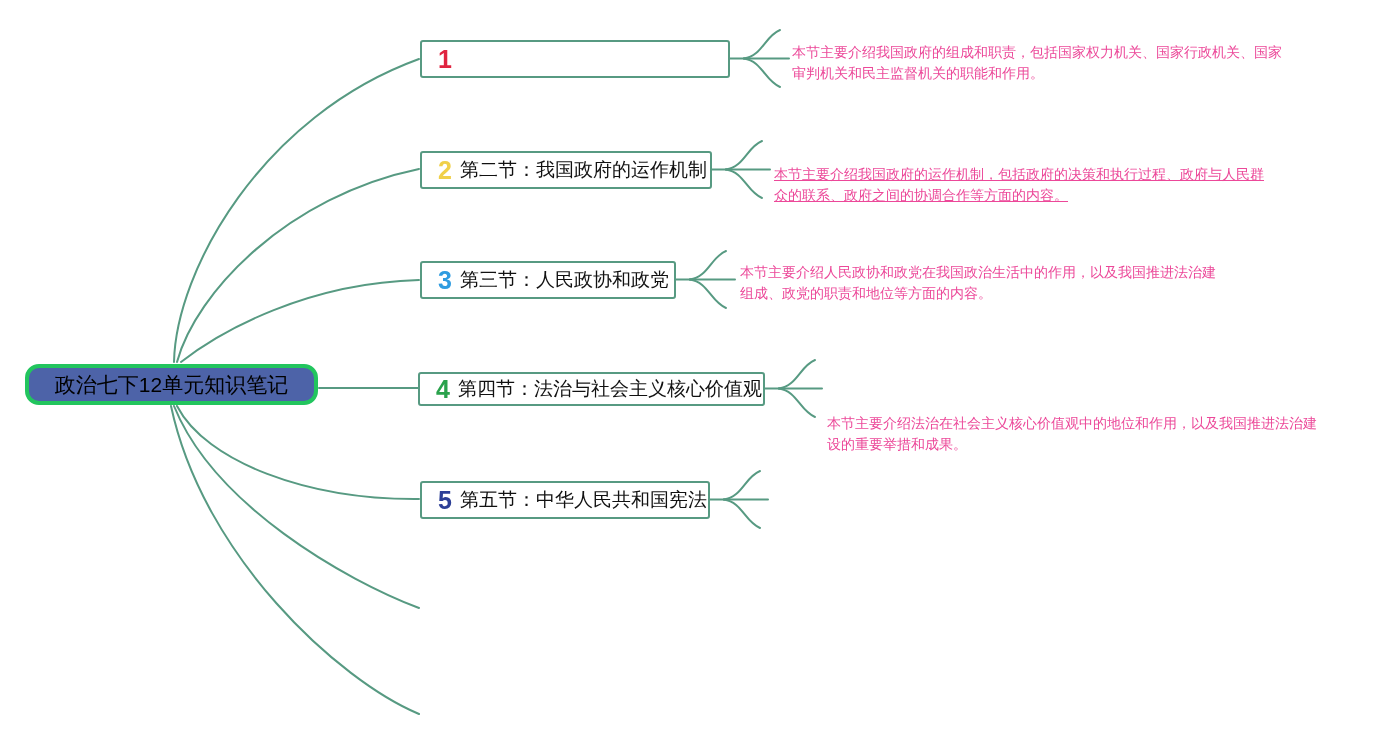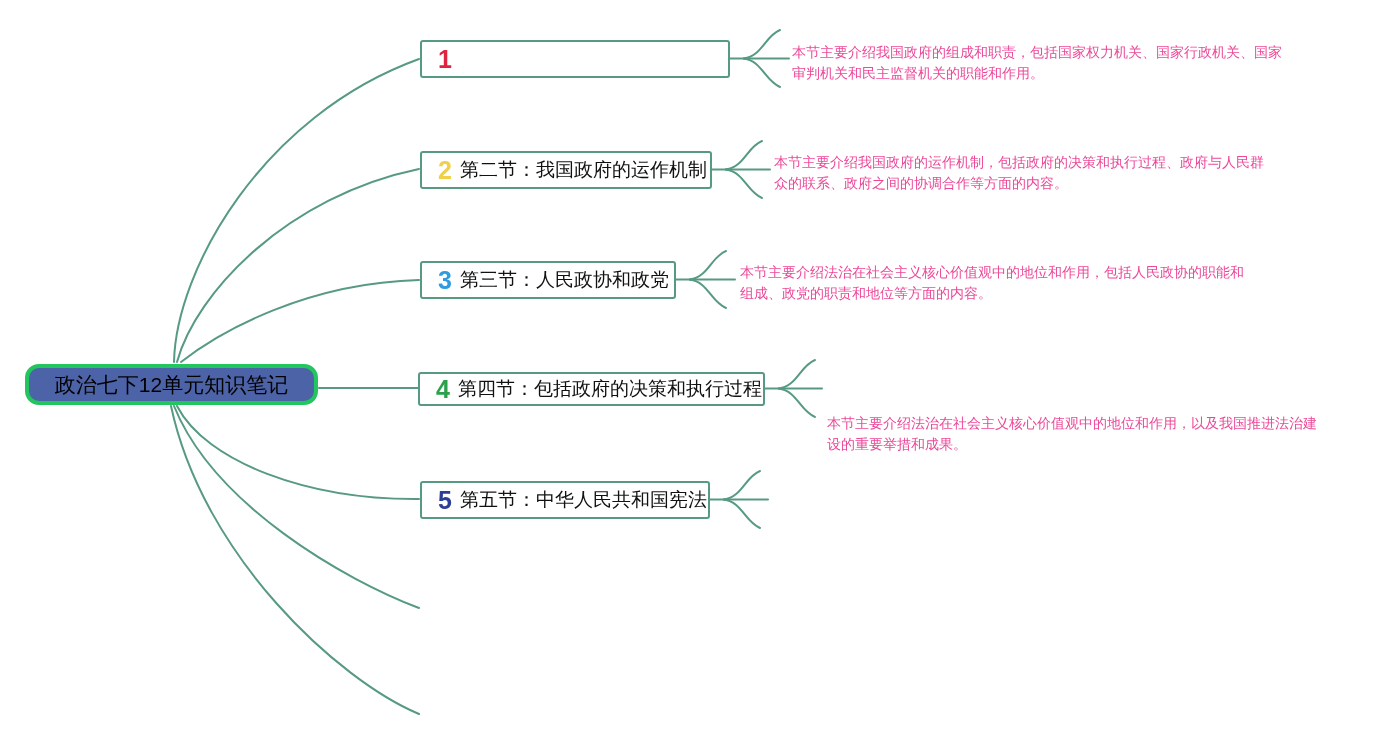--- a/index.html
+++ b/index.html
@@ -133,40 +133,40 @@
     <span class="title">第二节：我国政府的运作机制</span>
   </div>
 
   <div class="topic-node" style="left:420px; top:261px; width:256px; height:38px;">
     <span class="num" style="color: rgb(47, 156, 224);">3</span>
     <span class="title">第三节：人民政协和政党</span>
   </div>
 
   <div class="topic-node" style="left:418px; top:372px; width:347px; height:34px;">
     <span class="num" style="color: rgb(42, 162, 76);">4</span>
-    <span class="title">第四节：包括政府的决策和执行过程</span>
+    <span class="title">第四节：法治与社会主义核心价值观</span>
   </div>
 
   <div class="topic-node" style="left:420px; top:481px; width:290px; height:38px;">
     <span class="num" style="color: rgb(44, 63, 150);">5</span>
     <span class="title">第五节：中华人民共和国宪法</span>
   </div>
 
   <div class="desc" style="left:792px; top:42px;">
     <div>本节主要介绍我国政府的组成和职责，包括国家权力机关、国家行政机关、国家</div>
     <div>审判机关和民主监督机关的职能和作用。</div>
   </div>
 
-  <div class="desc" style="left:774px; top:152px;">
+  <div class="desc" style="left:774px; top:164px;text-decoration:underline;">
     <div>本节主要介绍我国政府的运作机制，包括政府的决策和执行过程、政府与人民群</div>
     <div>众的联系、政府之间的协调合作等方面的内容。</div>
   </div>
 
   <div class="desc" style="left:740px; top:262px;">
-    <div>本节主要介绍法治在社会主义核心价值观中的地位和作用，包括人民政协的职能和</div>
+    <div>本节主要介绍人民政协和政党在我国政治生活中的作用，以及我国推进法治建</div>
     <div>组成、政党的职责和地位等方面的内容。</div>
   </div>
 
   <div class="desc" style="left:827px; top:373px;margin-top:40px;">
     <div>本节主要介绍法治在社会主义核心价值观中的地位和作用，以及我国推进法治建</div>
     <div>设的重要举措和成果。</div>
   </div>
 
 </div>
 

